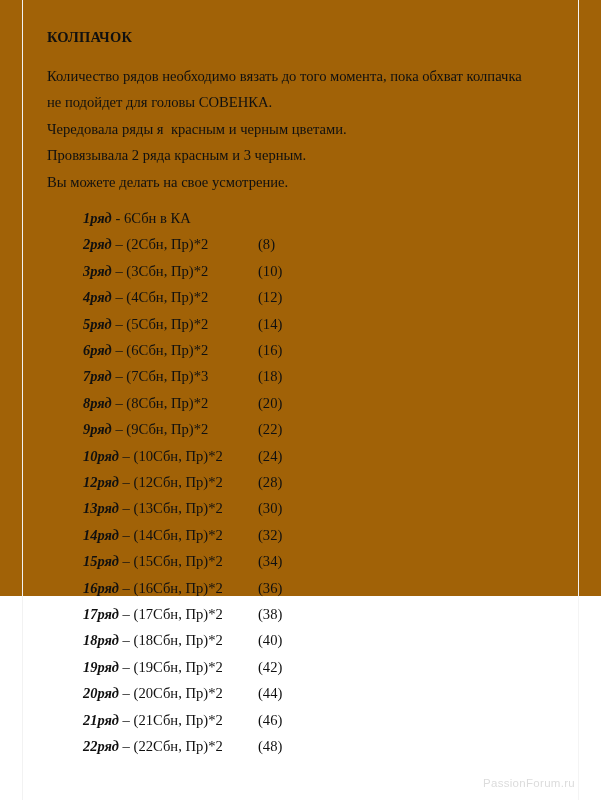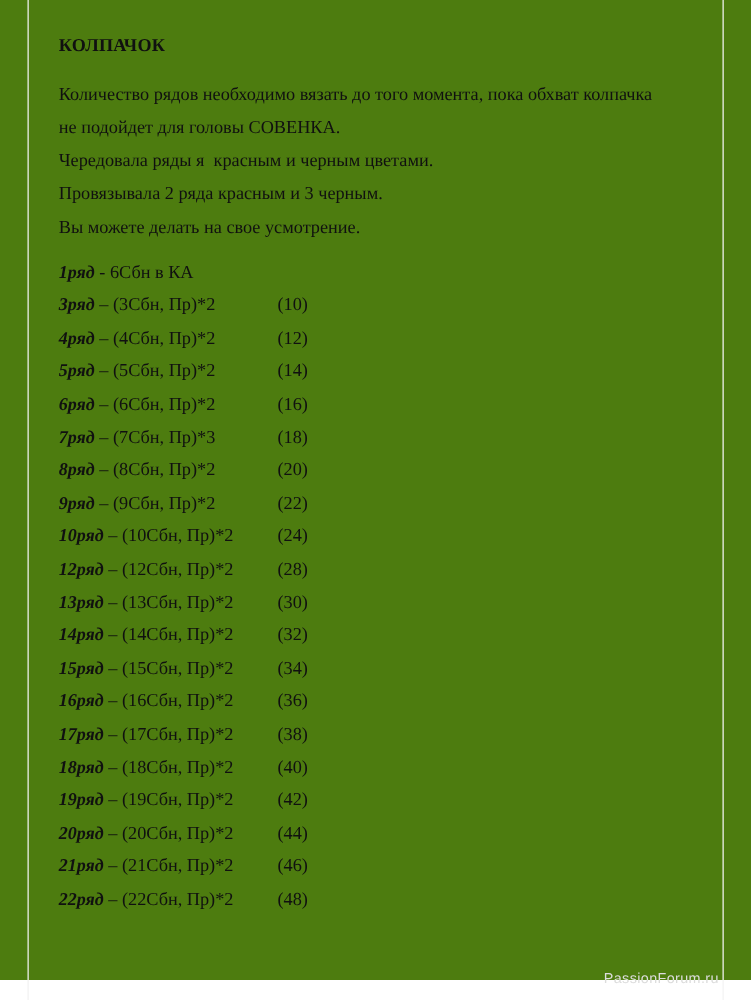--- a/index.html
+++ b/index.html
@@ -14,22 +14,22 @@
     color: #101010;
     position: relative;
     overflow: hidden;
   }
 
   .page {
     position: absolute;
     left: 0;
     top: 0;
     width: 601px;
-    height: 784px;
-    background: #4d7c0f;
+    height: 596px;
+    background: #a16207;
   }
 
   
   .margin-edge-left {
     position: absolute;
     left: 22px;
     top: 0;
     width: 1px;
     height: 800px;
     background: #f2f2f2;
@@ -69,20 +69,21 @@
   }
 
   .rows {
     margin-top: 10px;
   }
   .row-line {
     font-size: 14.6px;
     line-height: 26.4px;
     white-space: nowrap;
     position: relative;
+    margin-left: 36px;
   }
   .row-label {
     font-weight: bold;
     font-style: italic;
     font-size: 14.4px;
   }
   .row-body {
     font-size: 14.6px;
   }
   .row-count {
@@ -118,20 +119,21 @@
     <div class="intro">
         <p>Количество рядов необходимо вязать до того момента, пока обхват колпачка</p>
         <p>не подойдет для головы СОВЕНКА.</p>
         <p>Чередовала ряды я  красным и черным цветами.</p>
         <p>Провязывала 2 ряда красным и 3 черным.</p>
         <p>Вы можете делать на свое усмотрение.</p>
       </div>
 
     <div class="rows">
         <div class="row-line"><span class="row-label">1ряд</span><span class="row-body"> - 6Сбн в КА</span></div>
+        <div class="row-line"><span class="row-label">2ряд</span><span class="row-body"> – (2Сбн, Пр)*2</span><span class="row-count">(8)</span></div>
         <div class="row-line"><span class="row-label">3ряд</span><span class="row-body"> – (3Сбн, Пр)*2</span><span class="row-count">(10)</span></div>
         <div class="row-line"><span class="row-label">4ряд</span><span class="row-body"> – (4Сбн, Пр)*2</span><span class="row-count">(12)</span></div>
         <div class="row-line"><span class="row-label">5ряд</span><span class="row-body"> – (5Сбн, Пр)*2</span><span class="row-count">(14)</span></div>
         <div class="row-line"><span class="row-label">6ряд</span><span class="row-body"> – (6Сбн, Пр)*2</span><span class="row-count">(16)</span></div>
         <div class="row-line"><span class="row-label">7ряд</span><span class="row-body"> – (7Сбн, Пр)*3</span><span class="row-count">(18)</span></div>
         <div class="row-line"><span class="row-label">8ряд</span><span class="row-body"> – (8Сбн, Пр)*2</span><span class="row-count">(20)</span></div>
         <div class="row-line"><span class="row-label">9ряд</span><span class="row-body"> – (9Сбн, Пр)*2</span><span class="row-count">(22)</span></div>
         <div class="row-line"><span class="row-label">10ряд</span><span class="row-body"> – (10Сбн, Пр)*2</span><span class="row-count">(24)</span></div>
         <div class="row-line"><span class="row-label">12ряд</span><span class="row-body"> – (12Сбн, Пр)*2</span><span class="row-count">(28)</span></div>
         <div class="row-line"><span class="row-label">13ряд</span><span class="row-body"> – (13Сбн, Пр)*2</span><span class="row-count">(30)</span></div>

